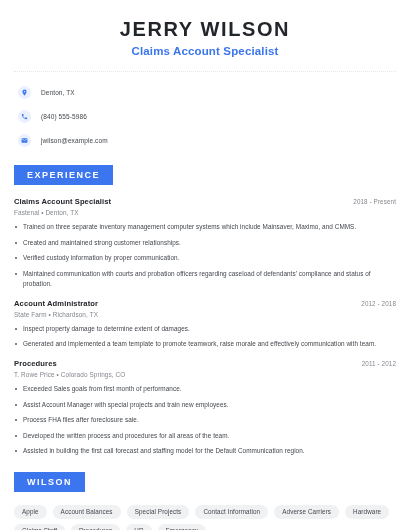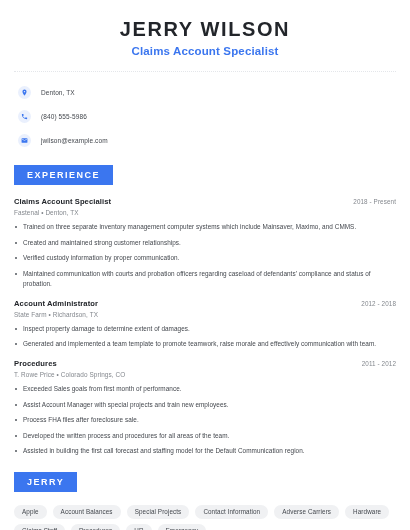--- a/index.html
+++ b/index.html
@@ -248,21 +248,21 @@
           <li>Process FHA files after foreclosure sale.</li>
           <li>Developed the written process and procedures for all areas of the team.</li>
           <li>Assisted in building the first call forecast and staffing model for the Default Communication region.</li>
         </ul>
       </div>
 
     </div>
   </div>
 
   <div class="section">
-    <div class="section-badge">JERRY</div>
+    <div class="section-badge">WILSON</div>
 
     <div class="skills-wrap">
       <span class="skill-tag">Apple</span>
       <span class="skill-tag">Account Balances</span>
       <span class="skill-tag">Special Projects</span>
       <span class="skill-tag">Contact Information</span>
       <span class="skill-tag">Adverse Carriers</span>
       <span class="skill-tag">Hardware</span>
       <span class="skill-tag">Claims Staff</span>
       <span class="skill-tag">Procedures</span>

